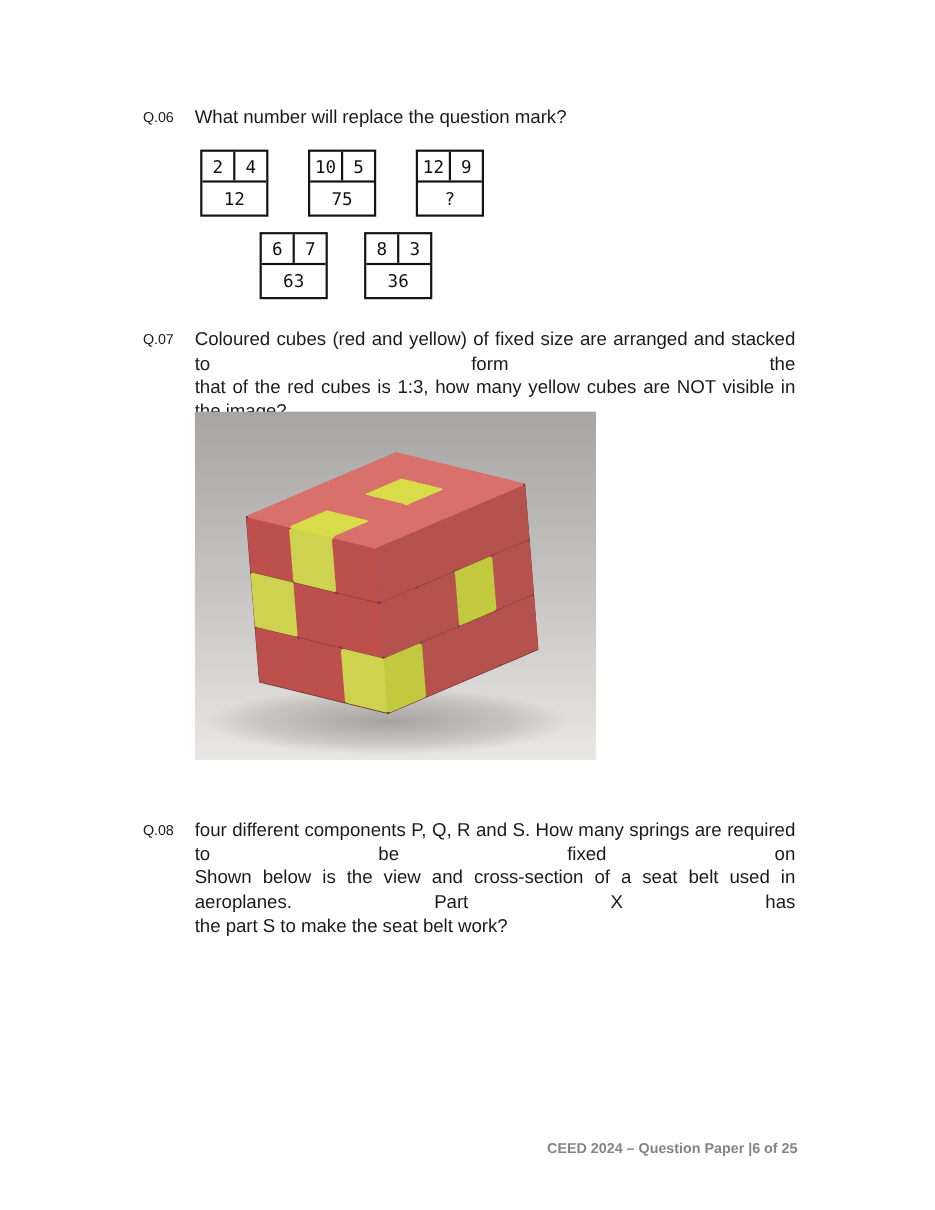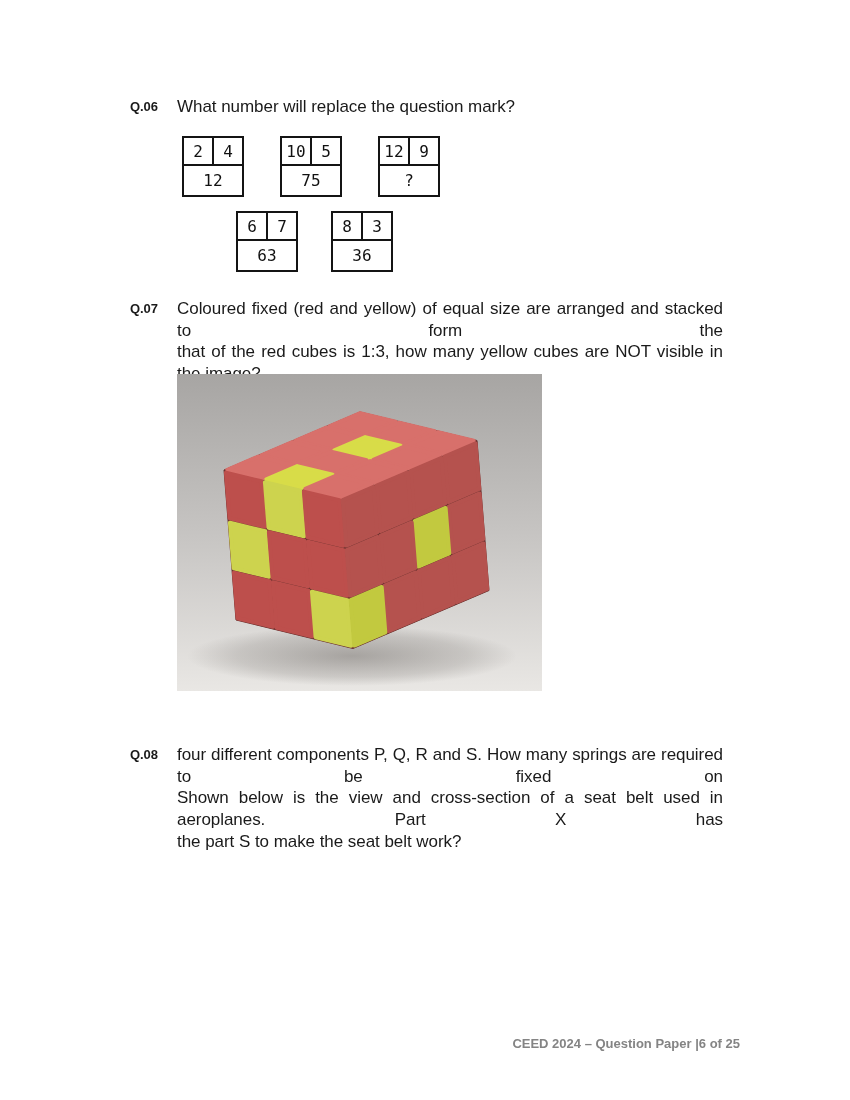--- a/index.html
+++ b/index.html
@@ -3,21 +3,21 @@
 <meta charset="utf-8">
 <style>
   * { margin:0; padding:0; box-sizing:border-box; }
   html,body { background:#ffffff; }
   body {
     width:850px; height:1100px; position:relative; overflow:hidden;
     font-family:"Liberation Sans", sans-serif; color:#1a1a1a;
   }
   .q-label {
     position:absolute; left:130px; width:45px;
-    font-size:13px; font-weight:bold; line-height:21.7px; letter-spacing:-0.1px;
+    font-size:13px; font-weight:normal; line-height:21.7px; letter-spacing:-0.1px;
   }
   .q-text {
     position:absolute; left:177px; width:546px;
     font-size:17px; line-height:21.7px; letter-spacing:-0.05px;
   }
   .q-line { text-align:justify; text-align-last:justify; white-space:normal; }
   .q-line.last { text-align-last:left; }
   .box-row { position:absolute; display:flex; }
   .box-row.row1 { left:182px; top:136px; gap:36px; }
   .box-row.row2 { left:236px; top:211px; gap:33px; }
@@ -28,21 +28,21 @@
     font-family:"DejaVu Sans Mono", monospace; font-size:16px; color:#111;
   }
   .num-cell + .num-cell { border-left:2px solid #141414; }
   .num-box-bottom {
     height:29px; display:flex; align-items:center; justify-content:center;
     font-family:"DejaVu Sans Mono", monospace; font-size:16px; color:#111;
   }
   .cube-photo { position:absolute; left:177px; top:374px; width:365px; height:317px; }
   .cube-photo svg { display:block; }
   .page-footer {
-    position:absolute; top:1036px; left:15px; width:725px;
+    position:absolute; top:1036px; left:0; width:725px;
     text-align:right; font-size:13px; font-weight:600; color:#848484; letter-spacing:0;padding-left:16px;
   }
 </style>
 </head>
 <body>
 
 <div class="q-label" style="top:96px">Q.06</div>
 <div class="q-text" style="top:96px">
   <div class="q-line last">What number will replace the question mark?</div>
 </div>
@@ -82,21 +82,21 @@
       <div class="num-box-top">
         <div class="num-cell">8</div>
         <div class="num-cell">3</div>
       </div>
       <div class="num-box-bottom">36</div>
     </div>
   </div>
 
 <div class="q-label" style="top:298px">Q.07</div>
 <div class="q-text" style="top:298px" id="q07-text">
-    <div class="q-line">Coloured fixed (red and yellow) of equal size are arranged and stacked to form the</div>
+    <div class="q-line">Coloured cubes (red and yellow) of fixed size are arranged and stacked to form the</div>
     <div class="q-line last">that of the red cubes is 1:3, how many yellow cubes are NOT visible in the image?</div>
   </div>
 
 <div class="cube-photo">
   <svg id="cube-svg" width="365" height="317" viewBox="0 0 365 317">
     <defs>
       <linearGradient id="bgGrad" x1="0" y1="0" x2="0" y2="1">
         <stop offset="0" stop-color="#a7a5a3"></stop>
         <stop offset="0.5" stop-color="#c6c4c2"></stop>
         <stop offset="1" stop-color="#e9e7e4"></stop>

